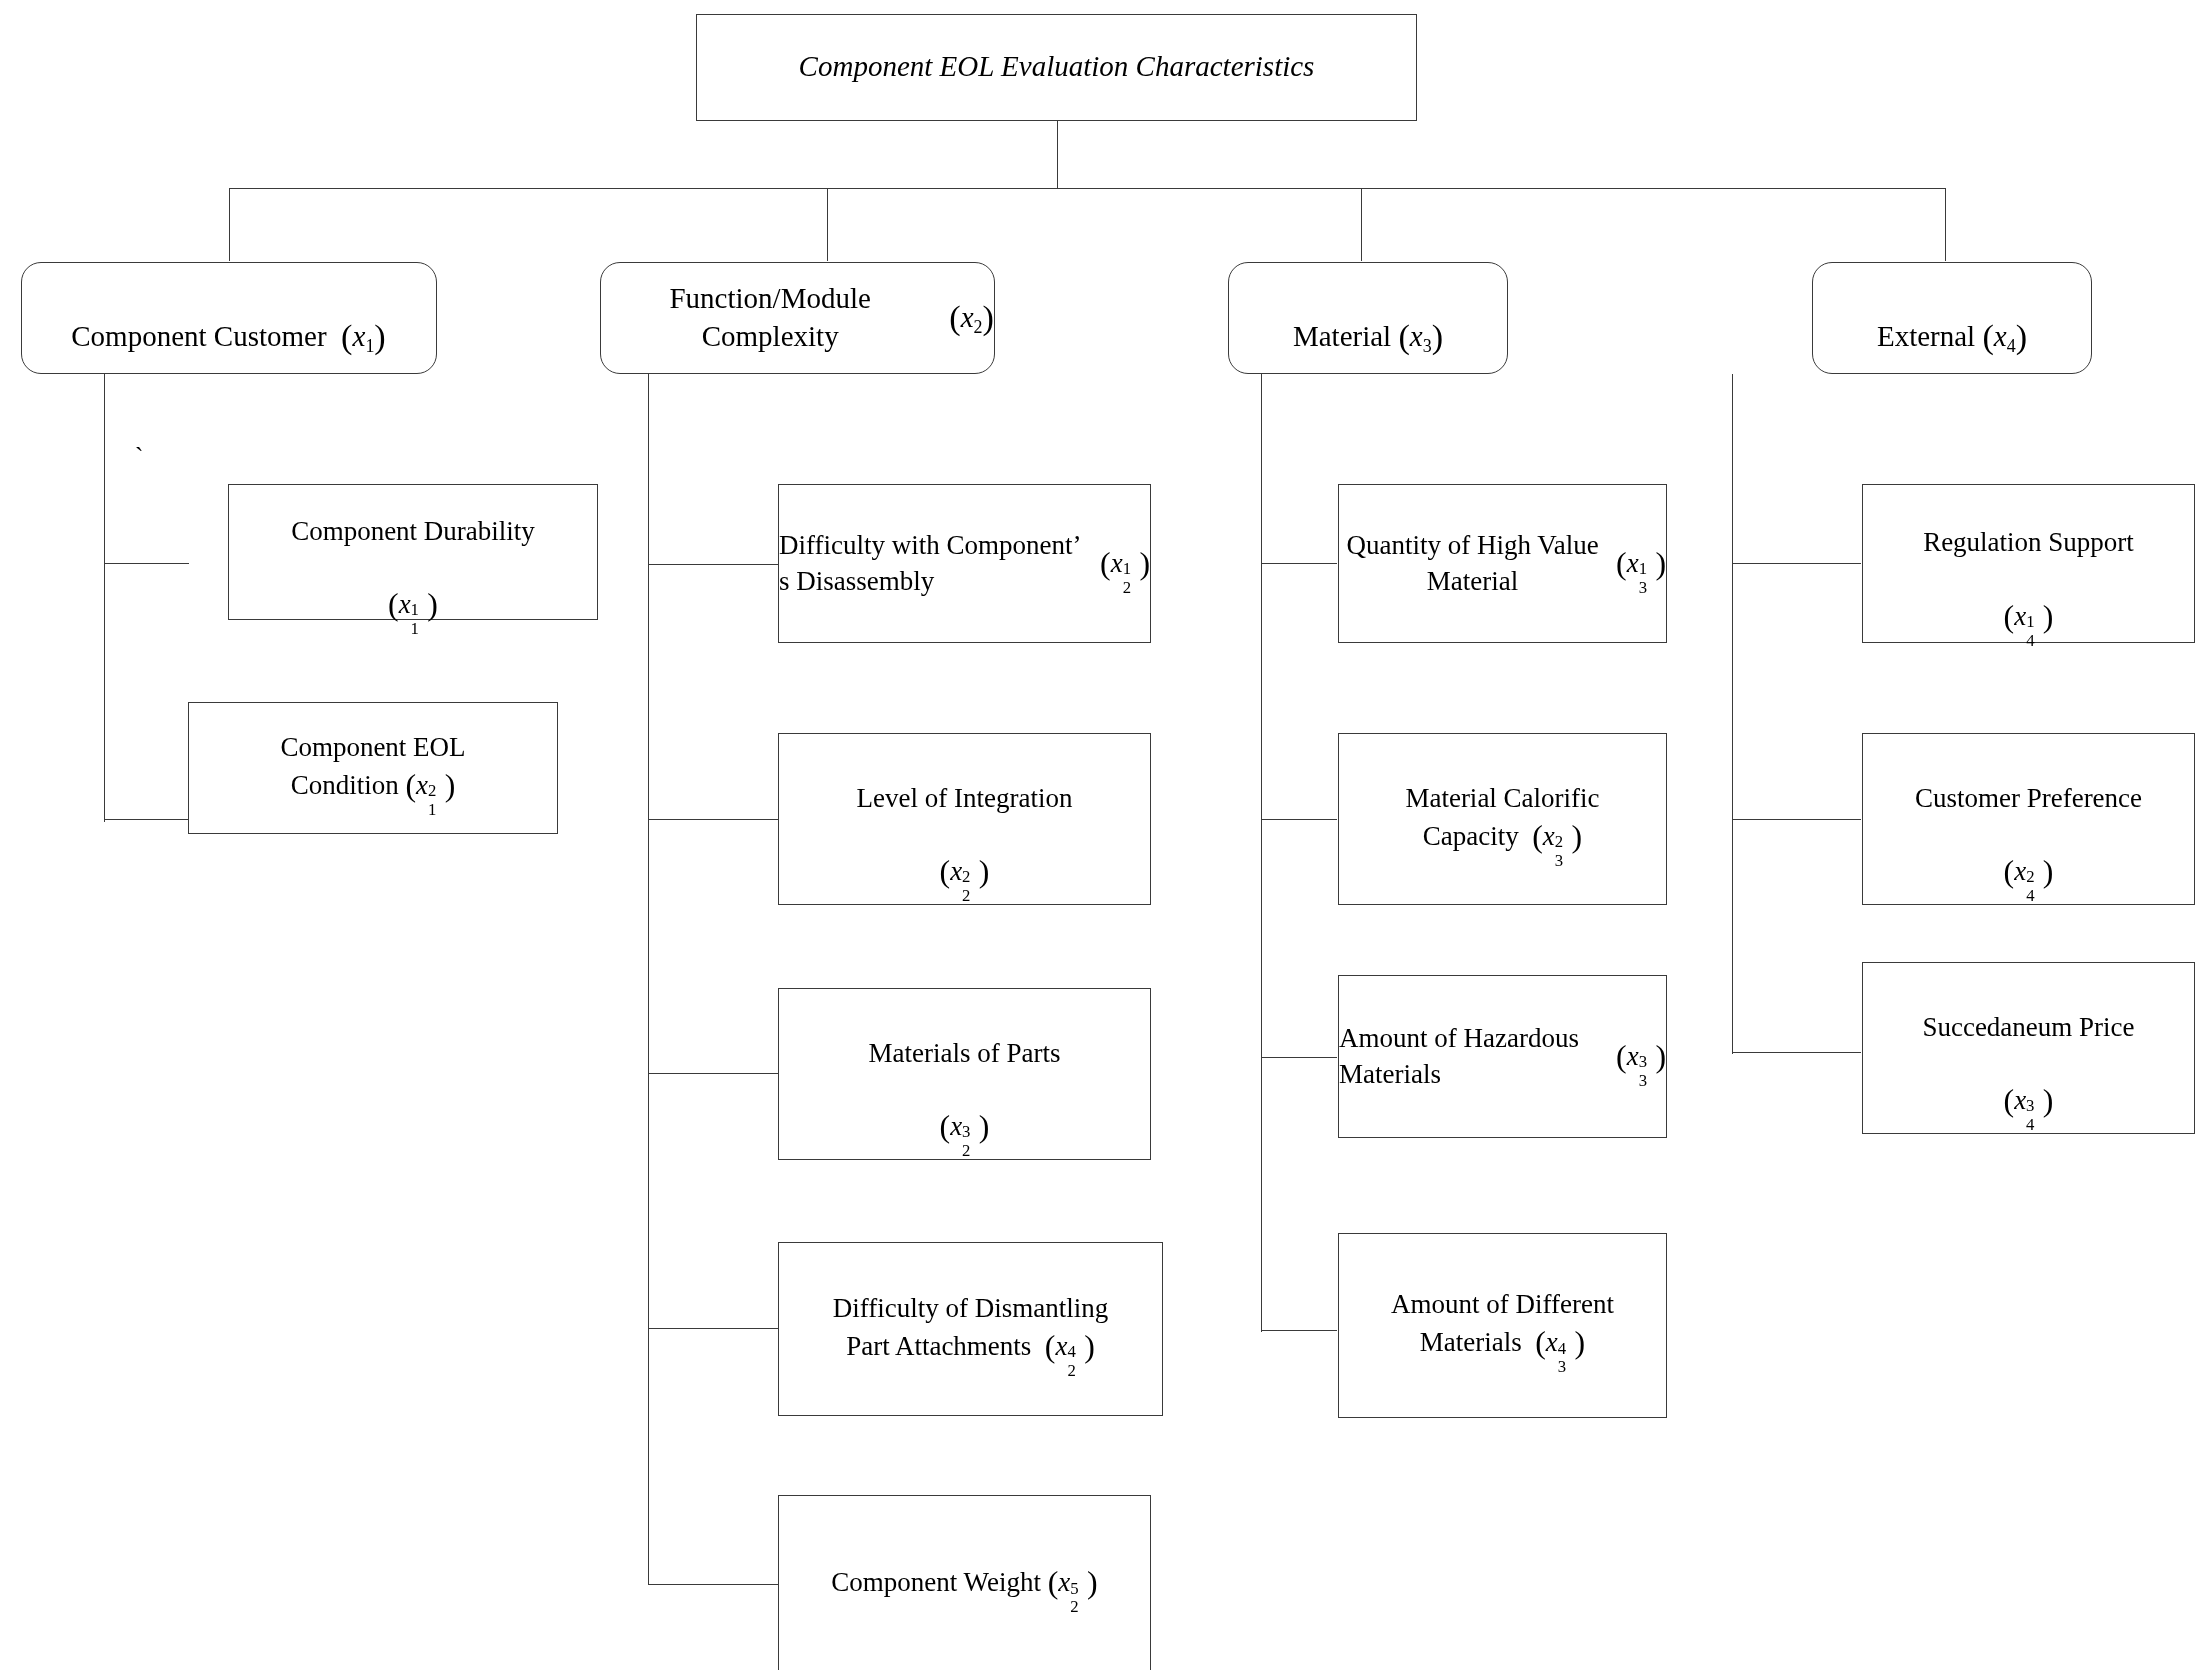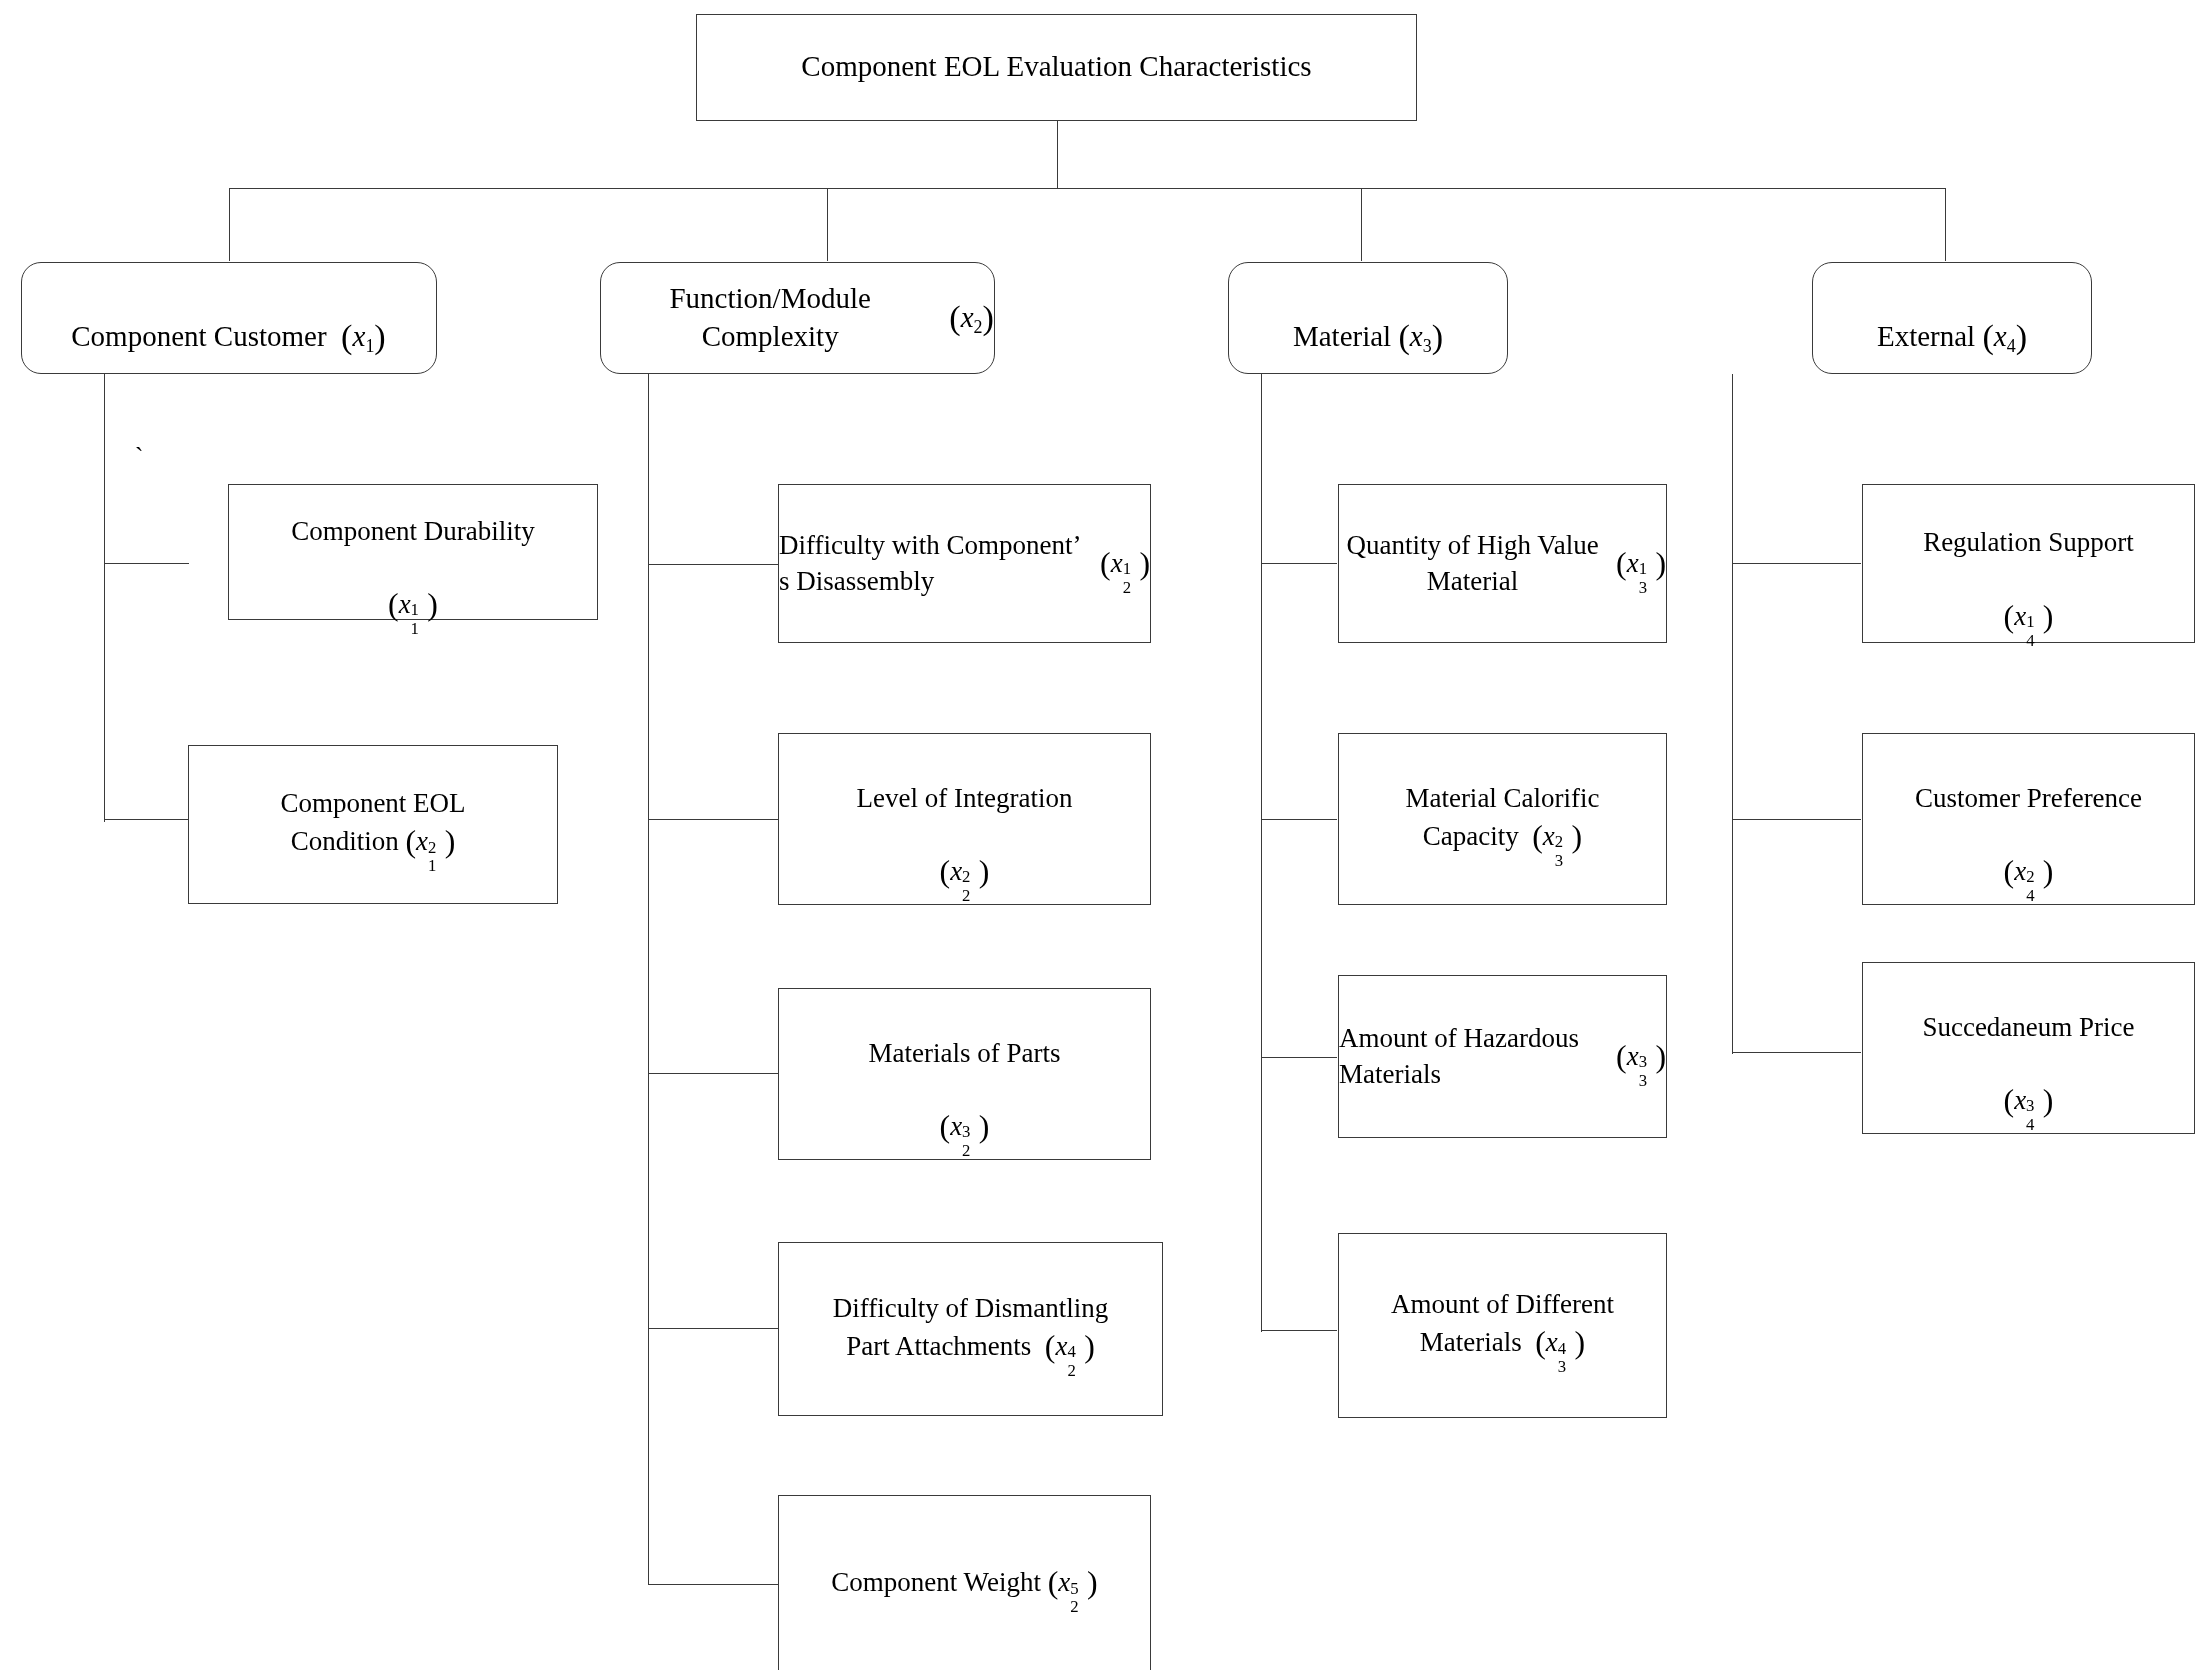--- a/index.html
+++ b/index.html
@@ -103,21 +103,21 @@
     font-size: 25px;
     color: #000;
     z-index: 2;
   }
 </style>
 </head>
 <body>
 
 <div id="canvas">
 
-  <div class="node root" style="left:696px; top:13.7px; width:721px; height:107px;">
+  <div class="node root" style="left:696px; top:13.7px; width:721px; height:107px;font-style:italic;">
     <span class="txt">Component EOL Evaluation Characteristics</span>
   </div>
 
   <div class="vline" style="left:1057px; top:121px; height:68px;"></div>
 
   <div class="hline" style="left:229px; top:188px; width:1717px;"></div>
 
   <div class="vline" style="left:229px; top:188px; height:73px;"></div>
   <div class="vline" style="left:827px; top:188px; height:73px;"></div>
   <div class="vline" style="left:1361px; top:188px; height:73px;"></div>
@@ -155,21 +155,21 @@
 
   <span class="artifact" style="left:135px; top:443px;">`</span>
 
   <div class="node leaf" style="left:188px; top:484px; width:370px; height:136px;margin-left:40px;">
     <span class="txt">
       <span>Component Durability</span><br>
       <span class="var"><span class="paren">(</span><i>x</i><span class="supsub"><span class="sup">1</span><span class="sub">1</span></span><span class="paren">)</span></span>
     </span>
   </div>
 
-  <div class="node leaf" style="left:188px; top:745px; width:370px; height:159px;">
+  <div class="node leaf" style="left:188px; top:702px; width:370px; height:132px;">
     <span class="txt"><span>Component EOL
 Condition</span><span>&nbsp;</span><span class="var"><span class="paren">(</span><i>x</i><span class="supsub"><span class="sup">2</span><span class="sub">1</span></span><span class="paren">)</span></span></span>
   </div>
 
   <div class="vline" style="left:648px; top:374px; height:1211px;"></div>
   <div class="hline" style="left:648px; top:564px; width:130px;"></div>
   <div class="hline" style="left:648px; top:819px; width:130px;"></div>
   <div class="hline" style="left:648px; top:1073px; width:130px;"></div>
   <div class="hline" style="left:648px; top:1328px; width:130px;"></div>
   <div class="hline" style="left:648px; top:1584px; width:130px;"></div>

